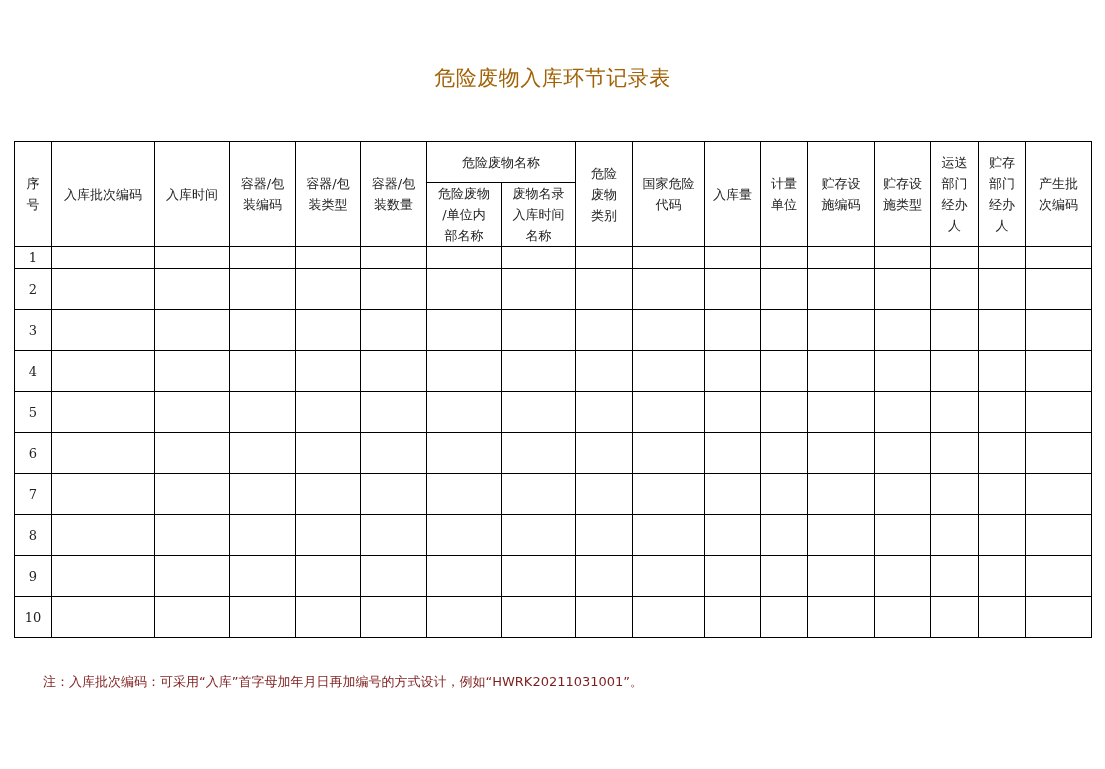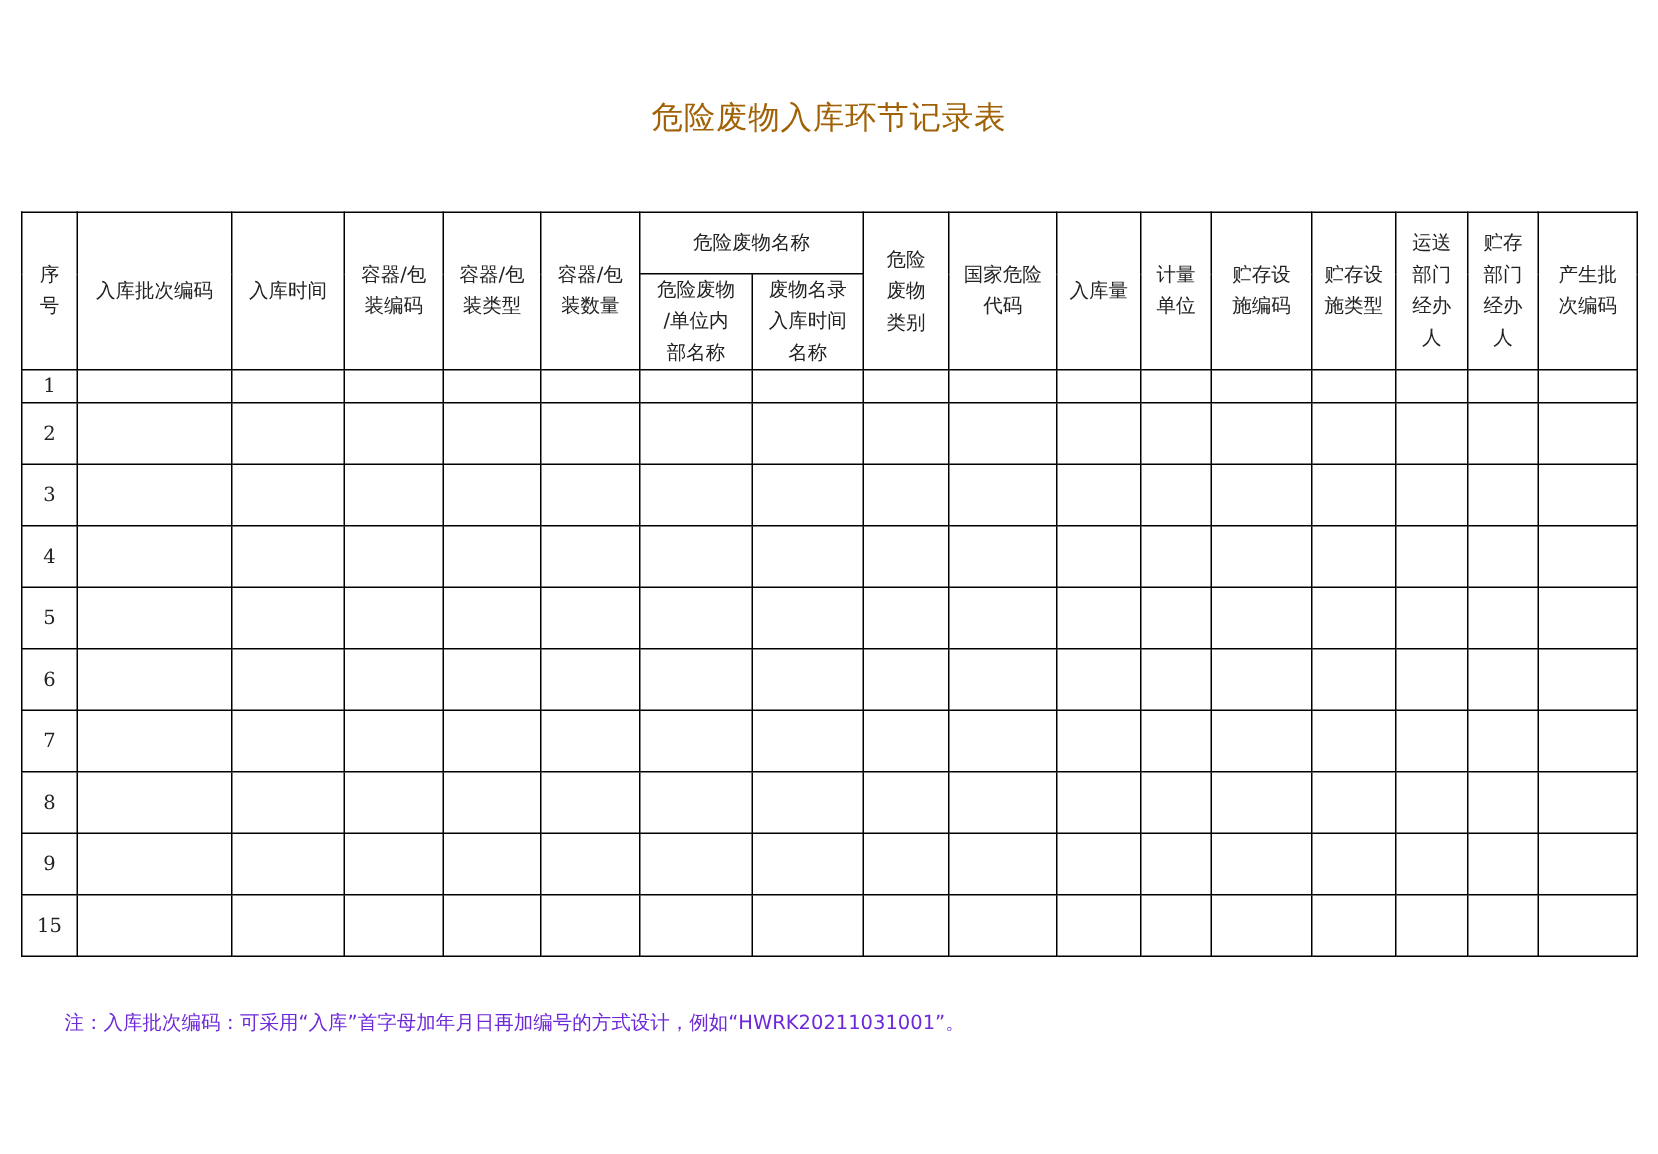--- a/index.html
+++ b/index.html
@@ -6,21 +6,21 @@
     body { width: 1105px; height: 769px; position: relative; overflow: hidden; font-family: "DejaVu Sans", "Liberation Sans", sans-serif; color: #111; }
     .title { position: absolute; left: 0; top: 64px; width: 1105px; text-align: center; font-family: "DejaVu Serif", "Liberation Serif", serif; font-weight: normal; font-size: 21px; letter-spacing: 0.5px; color: #a16207; }
     table.grid { position: absolute; left: 14px; top: 141px; width: 1078px; border-collapse: collapse; table-layout: fixed; }
     table.grid td, table.grid th { border: 1.3px solid #000; padding: 0 2px; text-align: center; vertical-align: middle; font-weight: normal; font-size: 13px; line-height: 21px; color: #222; }
     table.grid th span { display: block; }
     .hdr1 { height: 41px; }
     .hdr2 { height: 61px; }
     .row1 td { height: 19px; line-height: 19px; }
     .rowN td { height: 40px; }
     td.seq { font-family: "DejaVu Serif", "Liberation Serif", serif; font-size: 12px; }
-    .note { position: absolute; left: 43px; top: 673px; font-size: 13px; color: #6d28d9; white-space: nowrap; }
+    .note { position: absolute; left: 43px; top: 673px; font-size: 13px; color: #7f1d1d; white-space: nowrap; }
   </style>
 </head>
 <body>
 
 <div class="title">危险废物入库环节记录表</div>
 
 <table class="grid">
   <colgroup>
     <col style="width:37px">
       <col style="width:103px">
@@ -285,21 +285,21 @@
         <td></td>
         <td></td>
         <td></td>
         <td></td>
         <td></td>
         <td></td>
         <td></td>
         <td></td>
       </tr>
       <tr class="rowN">
-        <td class="seq">15</td>
+        <td class="seq">10</td>
         <td></td>
         <td></td>
         <td></td>
         <td></td>
         <td></td>
         <td></td>
         <td></td>
         <td></td>
         <td></td>
         <td></td>

